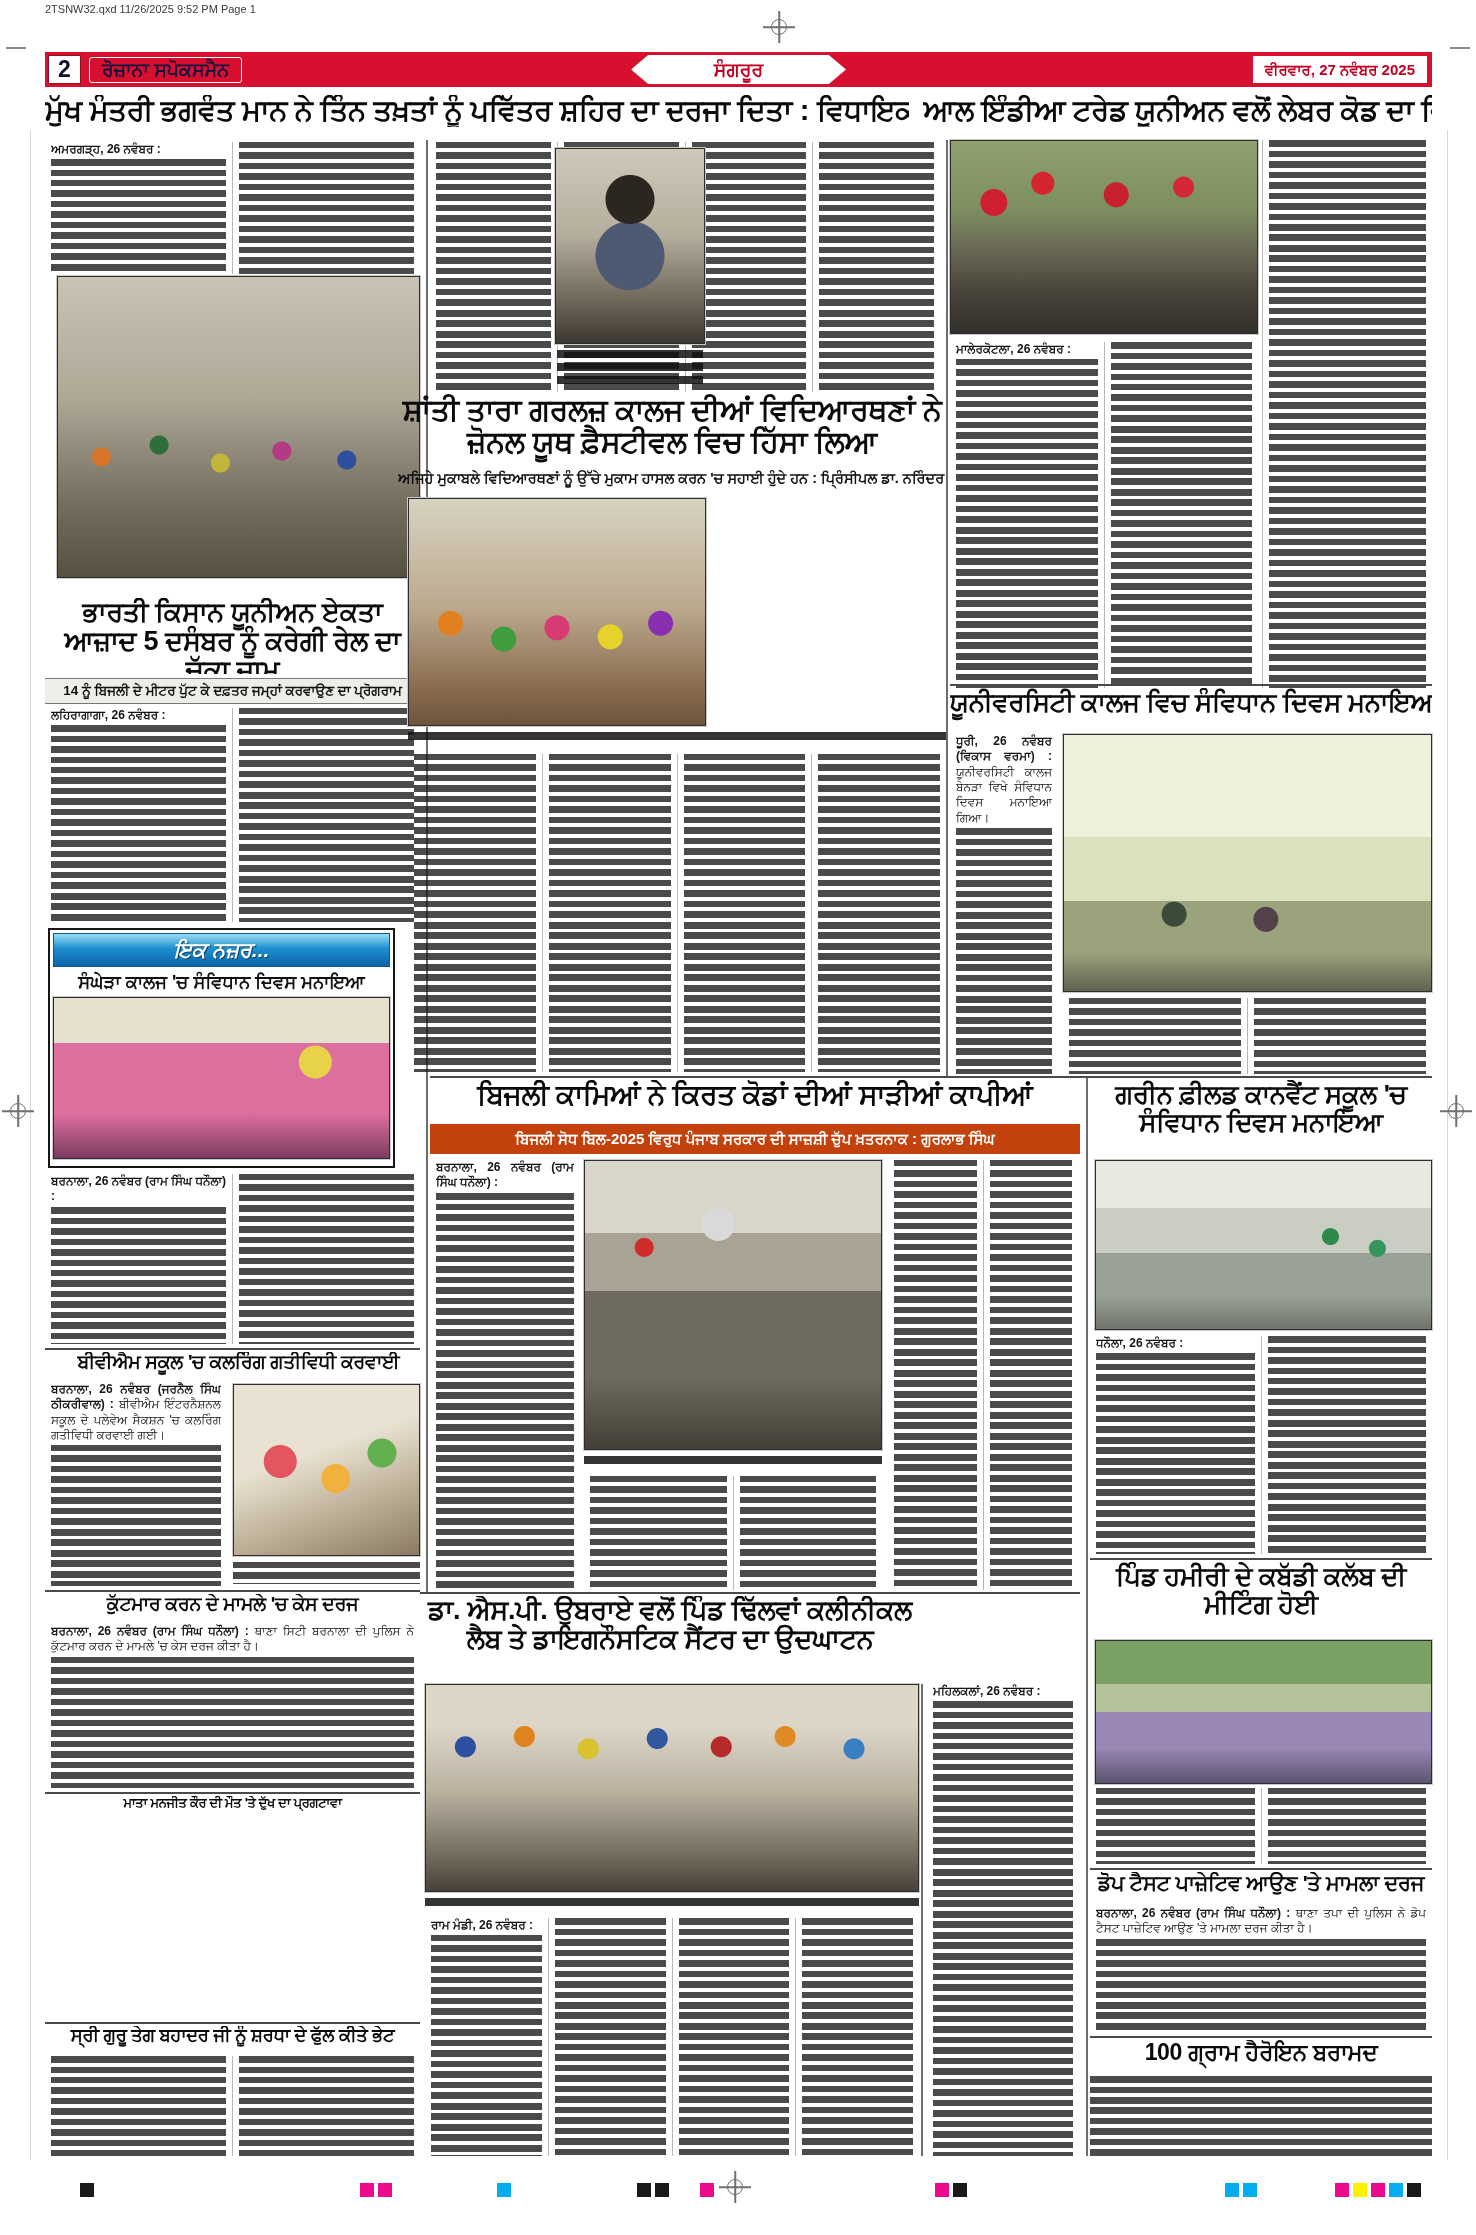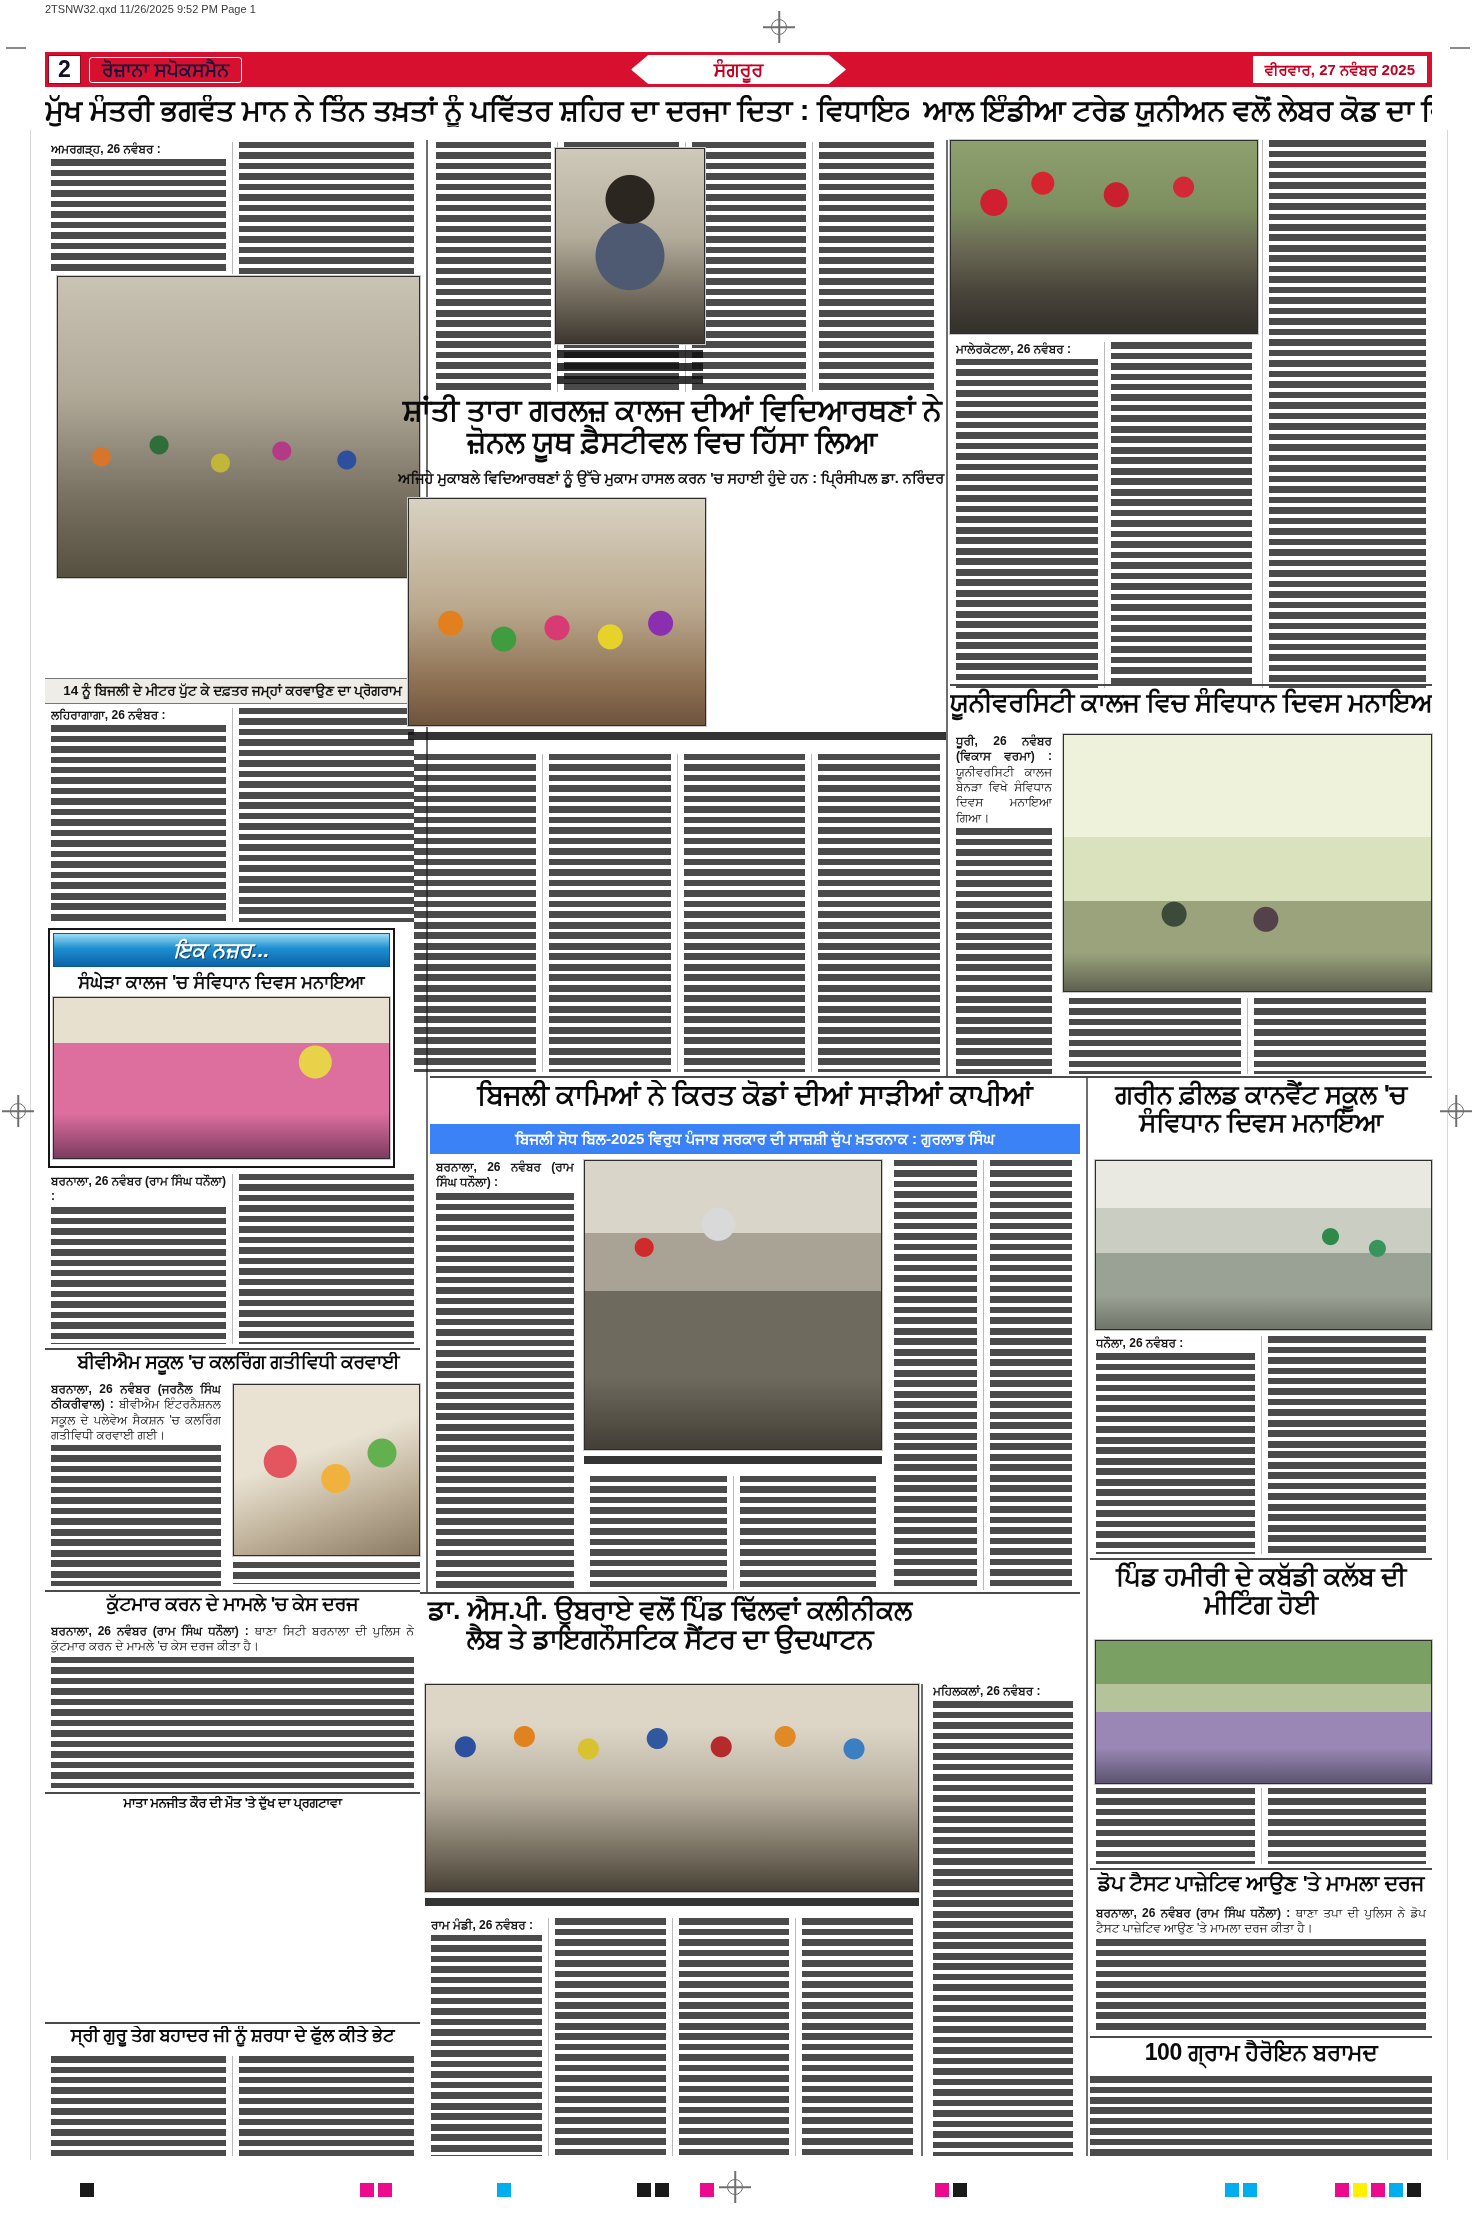--- a/index.html
+++ b/index.html
@@ -29,21 +29,21 @@
   .datebox{position:absolute;right:5px;top:4px;height:27px;background:#fff;display:flex;align-items:center;
            padding:0 12px;color:#c40022;font-weight:800;font-size:15px;white-space:nowrap}
 
   
   .hl{font-weight:800;color:#0a0a0a;text-align:center;line-height:1.08;overflow:hidden;letter-spacing:-.3px}
   .one{white-space:nowrap}
   .hlrow{position:absolute;left:45px;top:88px;width:1387px;height:46px;display:flex;gap:14px;align-items:center}
   .hlrow .hl{font-size:29px;white-space:nowrap}
   .sub{font-weight:700;text-align:center;overflow:hidden;color:#101010}
   .substrip{background:#efede7;border-top:1px solid #777;border-bottom:1px solid #777}
-  .subdark{background:#3b82f6;color:#fff;display:flex;align-items:center;justify-content:center}
+  .subdark{background:#c2410c;color:#fff;display:flex;align-items:center;justify-content:center}
 
   
   .cols{position:absolute;display:flex}
   .col{flex:1;padding:0 6px;overflow:hidden;display:flex;flex-direction:column;min-width:0}
   .col+.col{border-left:1px solid #b9b9b9}
   .fill{flex:1;min-height:12px;background-image:repeating-linear-gradient(to bottom,rgba(24,24,24,.78) 0px,rgba(24,24,24,.78) 6.5px,transparent 6.5px,transparent 10.5px)}
   .blockfill{position:absolute;background-image:repeating-linear-gradient(to bottom,rgba(24,24,24,.78) 0px,rgba(24,24,24,.78) 6.5px,transparent 6.5px,transparent 10.5px)}
   .ptext{font-size:12px;line-height:1.28;text-align:justify;color:#151515;margin-bottom:2px;overflow:hidden}
   .ptext b{font-weight:800}
   .capfill{background:repeating-linear-gradient(to bottom,rgba(16,16,16,.85) 0 8px,transparent 8px 13px);margin:0 auto}
@@ -210,20 +210,21 @@
   <div class="col" style="position:absolute;left:1262px;top:140px;width:170px;height:548px;border-left:1px solid #b9b9b9">
     <div class="fill"></div>
   </div>
 
   <div class="vrule" style="left:426px;top:140px;height:1452px"></div>
   <div class="vrule" style="left:946px;top:140px;height:936px"></div>
   <div class="vrule" style="left:1086px;top:1078px;height:1078px"></div>
   <div class="vrule" style="left:921px;top:1684px;height:472px"></div>
 
   <div class="photo ph-farmers" style="left:57px;top:276px;width:363px;height:302px"></div>
+  <div class="hl" style="position:absolute;left:45px;top:598px;width:375px;height:76px;font-size:27px">ਭਾਰਤੀ ਕਿਸਾਨ ਯੂਨੀਅਨ ਏਕਤਾ ਆਜ਼ਾਦ 5 ਦਸੰਬਰ ਨੂੰ ਕਰੇਗੀ ਰੇਲ ਦਾ ਚੱਕਾ ਜਾਮ</div>
   <div class="sub substrip" style="position:absolute;left:45px;top:678px;width:375px;height:26px;font-size:13.5px;line-height:24px">14 ਨੂੰ ਬਿਜਲੀ ਦੇ ਮੀਟਰ ਪੁੱਟ ਕੇ ਦਫ਼ਤਰ ਜਮ੍ਹਾਂ ਕਰਵਾਉਣ ਦਾ ਪ੍ਰੋਗਰਾਮ</div>
   <div class="cols" style="left:45px;top:708px;width:375px;height:214px">
     <div class="col">
       <div class="ptext" style="max-height:34px"><b>ਲਹਿਰਾਗਾਗਾ, 26 ਨਵੰਬਰ :</b></div>
       <div class="fill"></div>
     </div>
     <div class="col">
         <div class="fill"></div>
       </div>
   </div>

